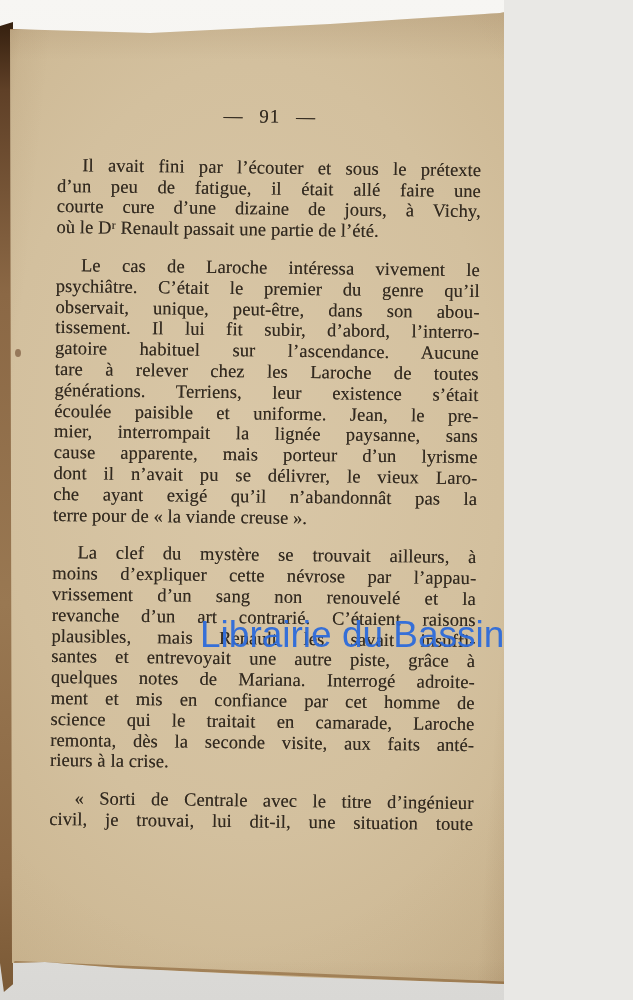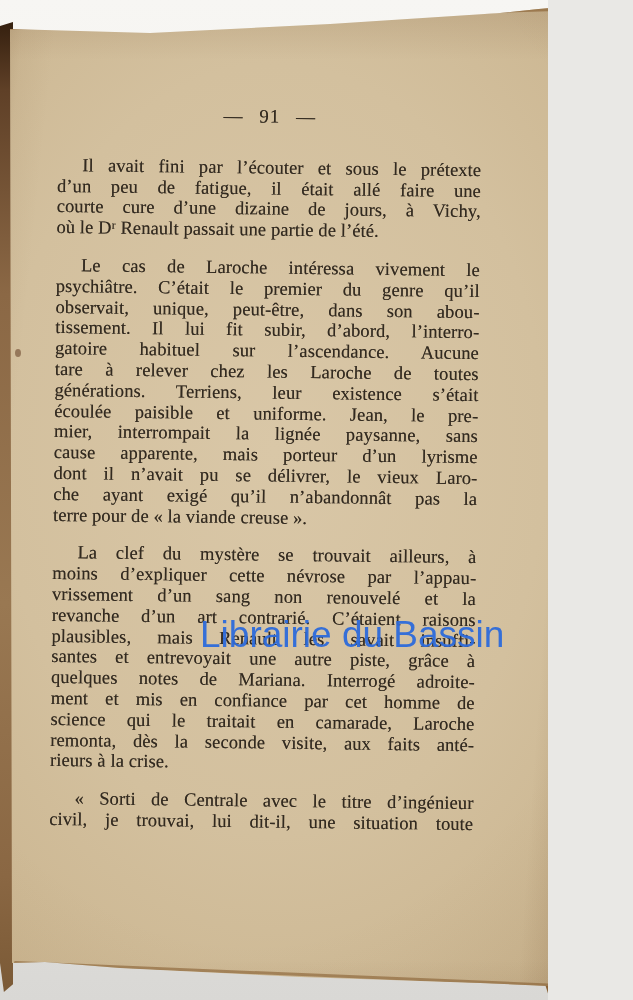--- a/index.html
+++ b/index.html
@@ -1,17 +1,17 @@
 <!DOCTYPE html>
 <html lang="fr"><head>
 <meta charset="utf-8">
 <style>
   html,body{margin:0;padding:0;background:#e9e8e5;}
   .photo{
-    position:relative;width:548px;height:1000px;overflow:hidden;
+    position:relative;width:504px;height:1000px;overflow:hidden;
     background:linear-gradient(180deg,#f7f6f3 0%,#f1f0ed 35%,#e4e3e0 75%,#d9d8d5 100%);
     font-family:"Liberation Serif","DejaVu Serif",serif;
   }
   
   .fore-edge{
     position:absolute;left:578px;top:0;width:50px;height:1000px;
     clip-path:polygon(4px 14px,40% 4px,78% 16px,100% 42px,100% 96.5%,60% 99.4%,22% 98.6%,6px 99%);
     background:
       repeating-linear-gradient(178deg,rgba(60,35,15,.12) 0 2px,rgba(0,0,0,0) 2px 6px),
       repeating-linear-gradient(90deg,rgba(75,45,20,.25) 0 2px,rgba(0,0,0,0) 2px 5px,rgba(255,240,210,.12) 5px 7px),

